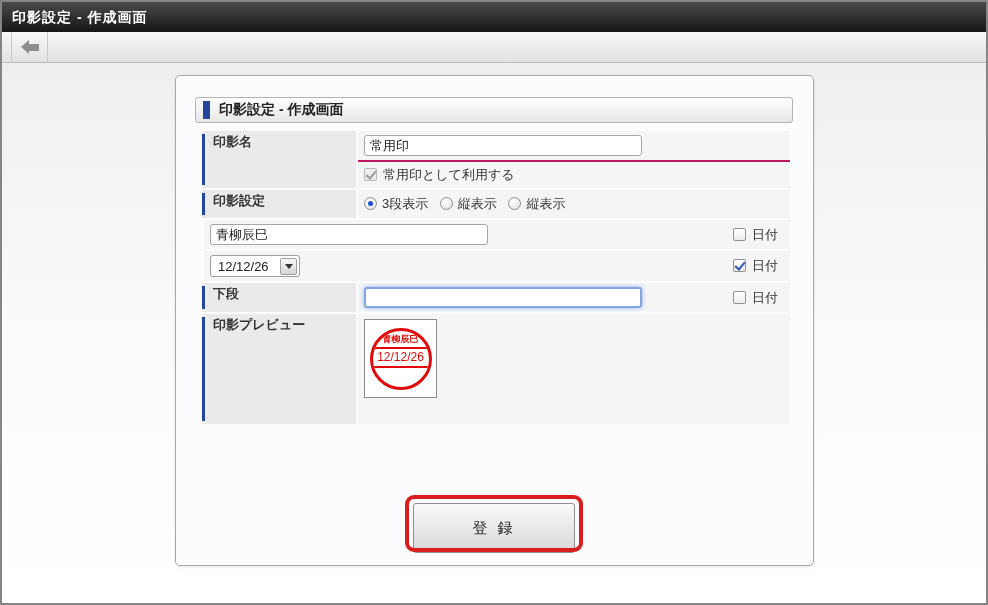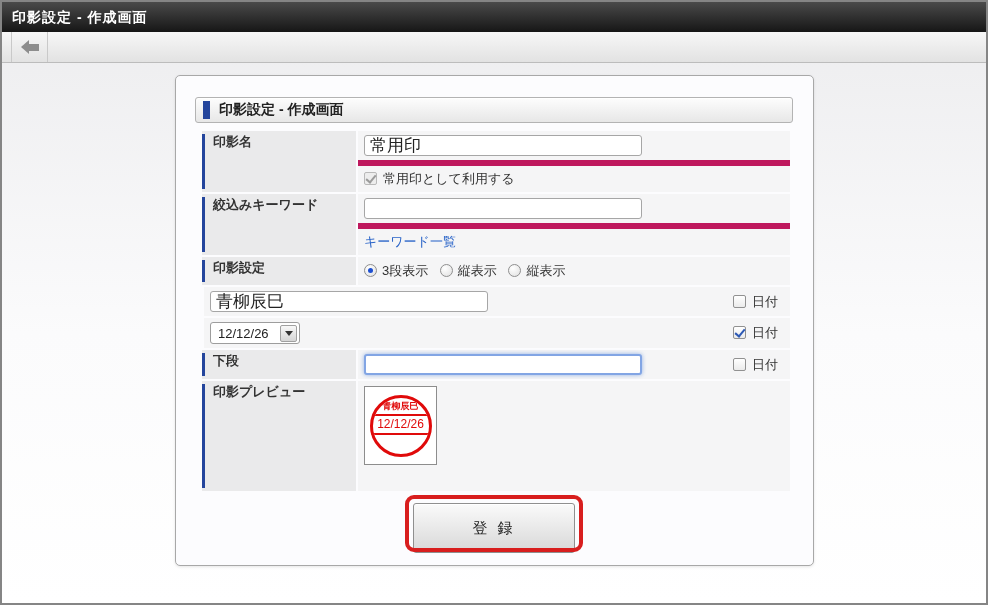--- a/index.html
+++ b/index.html
@@ -21,25 +21,25 @@
   .header-accent { width:7px; height:18px; background:#24459c; margin:0 9px 0 7px; }
   .header-title { font-weight:bold; font-size:14px; color:#222; }
 
   .form-table { position:absolute; left:26px; top:55px; width:588px; }
   .row { display:flex; margin-bottom:2px; }
   .cell-label { width:154px; background:#eaeaeb; position:relative; padding:2px 8px 5px 11px; font-weight:bold; color:#333; }
   .cell-label::before { content:""; position:absolute; left:0; top:3px; bottom:3px; width:3px; background:#24459c; }
   .cell-content { flex:1; background:#f5f5f6; margin-left:2px; padding:0; }
 
   .sub { padding:4px 12px 4px 6px; }
-  .sub + .sub { border-top:6px solid #be185d; }
+  .sub + .sub { border-top:2px solid #be185d; }
 
   .flexrow { display:flex; align-items:center; justify-content:space-between; padding:4px 12px 4px 6px; }
 
-  .text-input { width:278px; height:21px; border:1px solid #a6a6a6; border-radius:3px; padding:1px 5px; font-size:17px; font-family:inherit; background:#fff; color:#222; }
+  .text-input { width:278px; height:21px; border:1px solid #a6a6a6; border-radius:3px; padding:1px 5px; font-size:13px; font-family:inherit; background:#fff; color:#222; }
   .text-input.focused { border:2px solid #82a5e4; box-shadow:0 0 4px rgba(90,140,220,.65); padding:0 4px; }
 
   .cb { width:13px; height:13px; border:1px solid #919191; border-radius:2px; background:linear-gradient(#ffffff,#ebebeb); display:inline-block; vertical-align:-2px; margin-right:6px; position:relative; }
   .cb.checked::after { content:""; position:absolute; left:3px; top:0; width:4px; height:8px; border-right:2px solid #2d59b5; border-bottom:2px solid #2d59b5; transform:rotate(40deg); }
   .cb.disabled { background:#ededed; border-color:#b9b9b9; }
   .cb.disabled.checked::after { border-color:#9b9b9b; }
 
   .radio { width:13px; height:13px; border:1px solid #8f8f8f; border-radius:50%; background:radial-gradient(circle at 35% 30%, #ffffff, #dfdfdf); display:inline-block; vertical-align:-2px; position:relative; margin-right:5px; }
   .radio.selected::after { content:""; position:absolute; left:3px; top:3px; width:5px; height:5px; border-radius:50%; background:#1d4fd0; }
   .radio-group { padding:5px 12px 5px 6px; }
@@ -93,31 +93,20 @@
         <div class="cell-content">
           <div class="sub">
             <input type="text" class="text-input" value="常用印" style="">
           </div>
           <div class="sub">
             <span class="cb checked disabled"></span><span>常用印として利用する</span>
           </div>
         </div>
       </div>
 
-      <div class="row">
-        <div class="cell-label">絞込みキーワード</div>
-        <div class="cell-content">
-          <div class="sub">
-            <input type="text" class="text-input" value="" style="">
-          </div>
-          <div class="sub">
-            <span class="link">キーワード一覧</span>
-          </div>
-        </div>
-      </div>
 
       <div class="row">
         <div class="cell-label">印影設定</div>
         <div class="cell-content radio-group">
           <span class="radio-item"><span class="radio selected"></span><span>3段表示</span></span>
           <span class="radio-item"><span class="radio"></span><span>縦表示</span></span>
           <span class="radio-item"><span class="radio"></span><span>縦表示</span></span>
         </div>
       </div>
 

